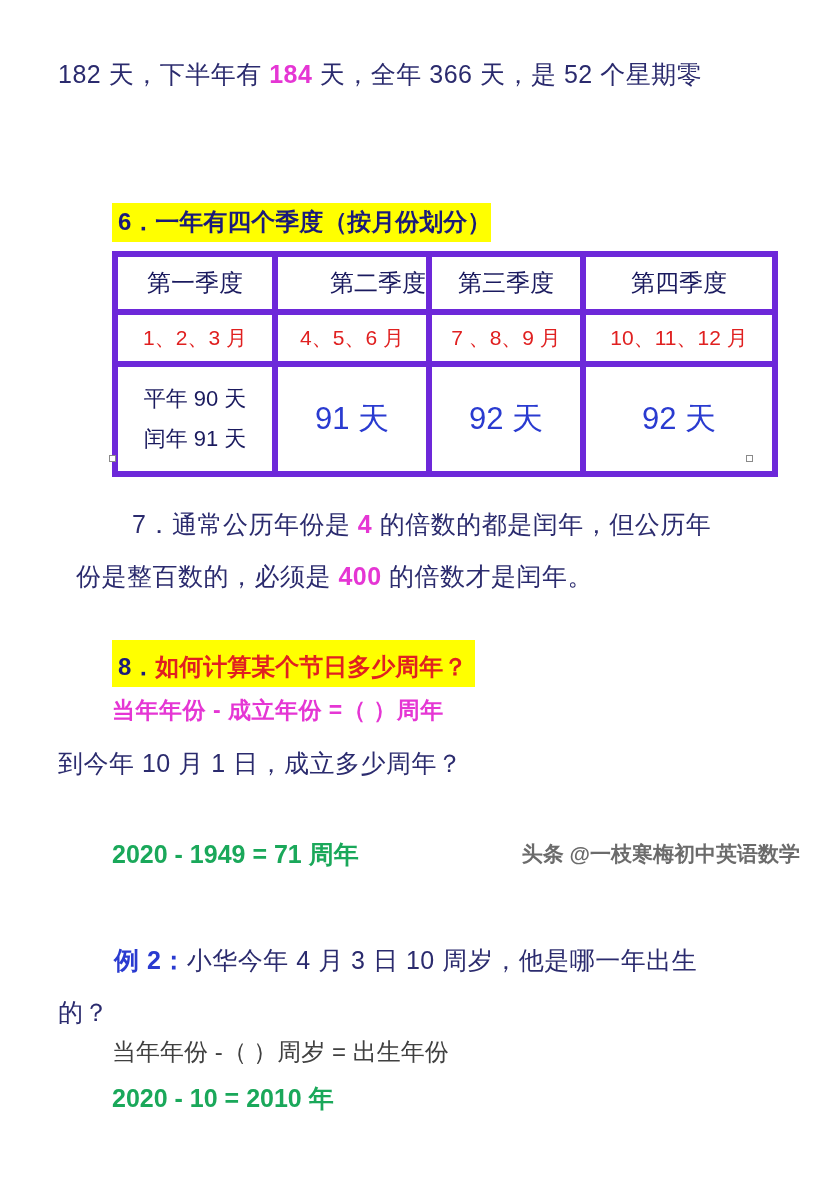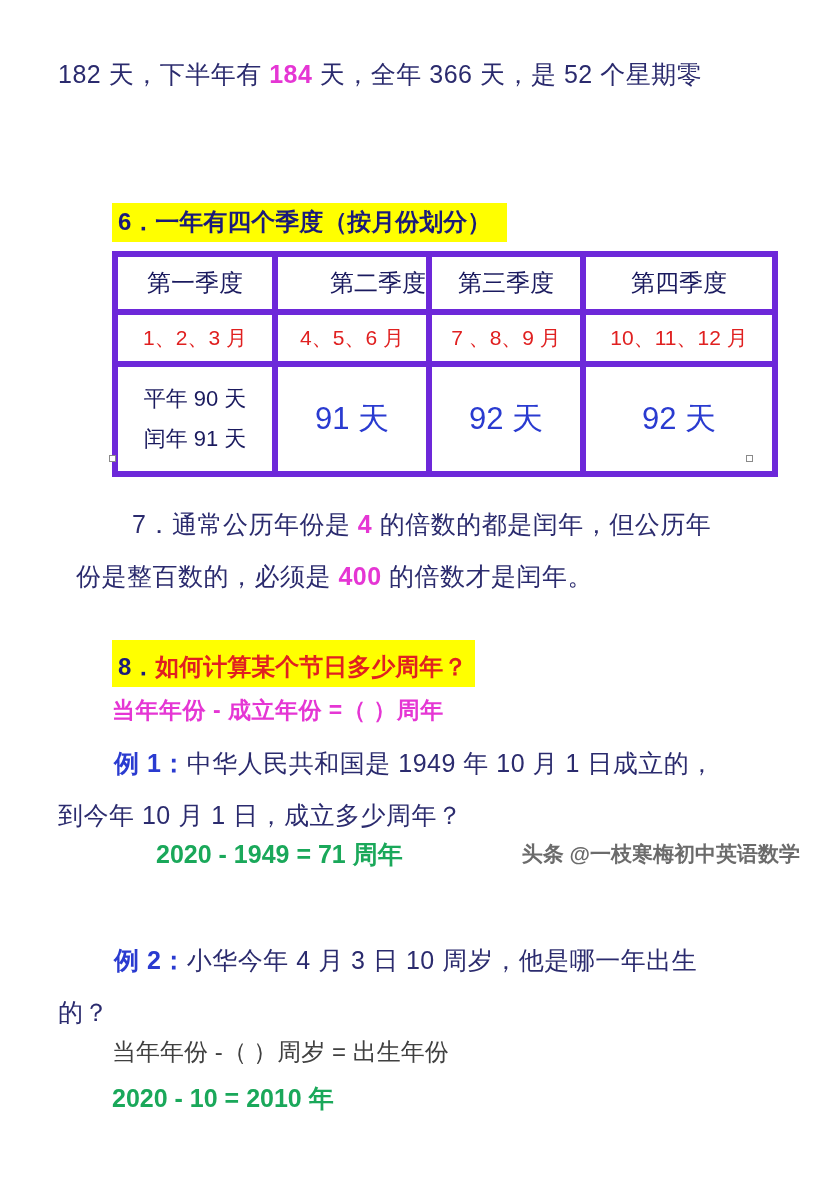--- a/index.html
+++ b/index.html
@@ -43,21 +43,21 @@
 
   
   .sec6-head {
     position: absolute;
     left: 112px;
     top: 203px;
     background: #ffff00;
     font-size: 24px;
     font-weight: 700;
     color: #1a1a7a;
-    padding: 3px 16px 4px 6px;
+    padding: 3px 0 4px 6px;
     line-height: 32px;
     white-space: nowrap;
   }
 
   
   .qtable {
     position: absolute;
     left: 112px;
     top: 251px;
     border-collapse: collapse;
@@ -153,21 +153,20 @@
   .ex-label { color: #2a3bd0; font-weight: 700; }
 
   .calc1 {
     position: absolute;
     left: 112px;
     top: 838px;
     font-size: 25px;
     color: #1aa85a;
     font-weight: 600;
     white-space: nowrap;
-    margin-left: 44px;
   }
 
   .ex2-block {
     position: absolute;
     left: 58px;
     top: 934px;
     width: 740px;
   }
   .ex2-block .indent { padding-left: 56px; }
 
@@ -242,21 +241,20 @@
   <div class="sec7">
     <div class="para indent"><span class="num-purple">7．</span><span>通常公历年份是 </span><span class="magenta">4</span><span> 的倍数的都是闰年，但公历年</span></div>
     <div class="para"><span>份是整百数的，必须是 </span><span class="magenta">400</span><span> 的倍数才是闰年。</span></div>
   </div>
 
   <div class="sec8-head"><span class="n8">8．</span><span class="t8">如何计算某个节日多少周年？</span></div>
 
   <div class="formula1">当年年份 - 成立年份 =（    ）周年</div>
 
   <div class="ex1-block">
-    <div class="para indent"><span class="ex-label">例 1：</span><span>中华人民共和国是 1949 年 10 月 1 日成立的，</span></div>
     <div class="para">到今年 10 月 1 日，成立多少周年？</div>
   </div>
   <div class="calc1">2020 - 1949 = 71 周年</div>
 
   <div class="ex2-block">
     <div class="para indent"><span class="ex-label">例 2：</span><span>小华今年 4 月 3 日 10 周岁，他是哪一年出生</span></div>
     <div class="para">的？</div>
   </div>
   <div class="formula2">当年年份 -（    ）周岁 = 出生年份</div>
   <div class="calc2">2020 - 10 = 2010 年</div>

